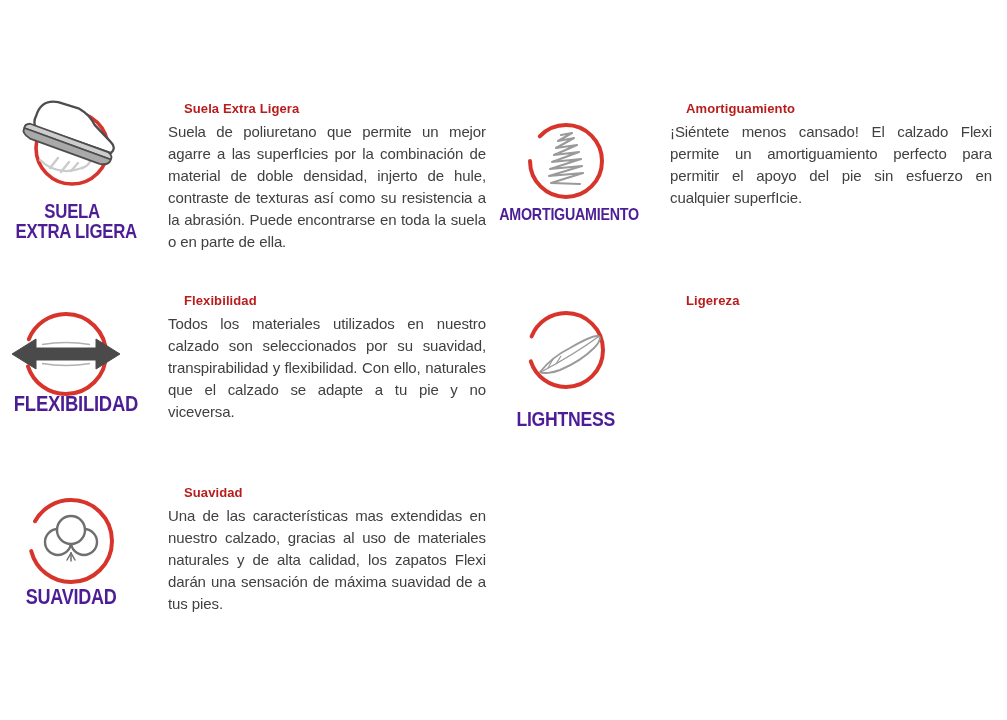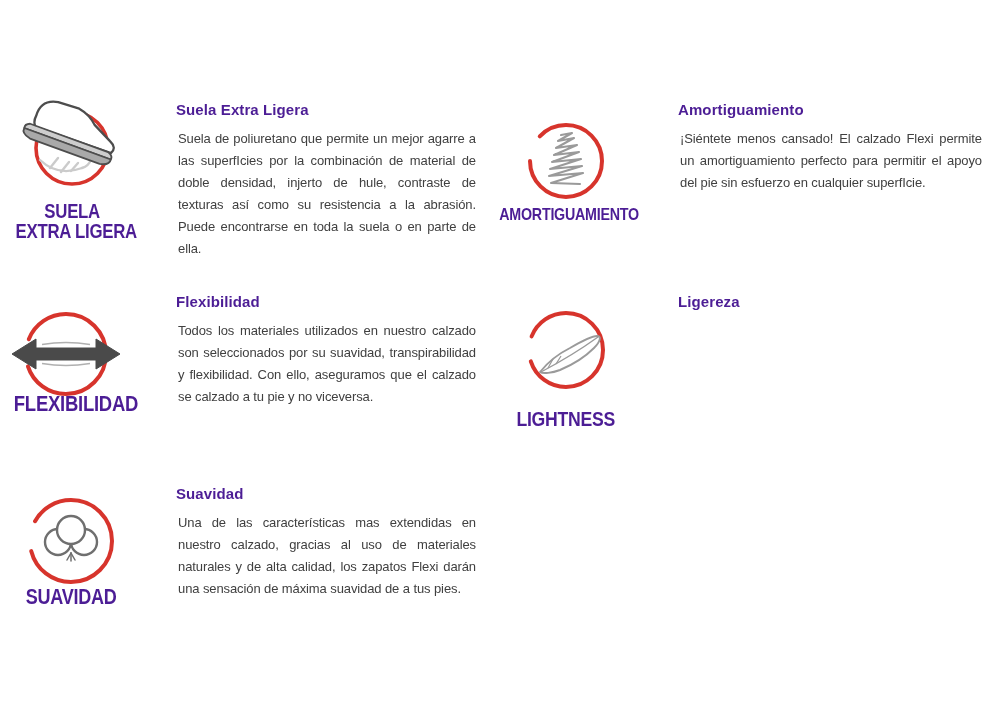--- a/index.html
+++ b/index.html
@@ -4,25 +4,25 @@
 <style>
   html,body{margin:0;padding:0;}
   body{
     width:1007px;height:720px;background:#ffffff;position:relative;
     font-family:"Liberation Sans", sans-serif;overflow:hidden;
     -webkit-font-smoothing:antialiased;
   }
   .abs{position:absolute;}
   .feature-text{position:absolute;}
   .feature-title{
-    margin:0 0 5px 8px;font-size:15px;font-weight:bold;color:#4c1d95;
+    margin:0 0 5px 16px;font-size:13px;font-weight:bold;color:#b91c1c;
     letter-spacing:.1px;
   }
   .feature-desc{
-    margin:10px;font-size:13px;line-height:22px;color:#404040;
+    margin:0;font-size:15px;line-height:22px;color:#404040;
     text-align:justify;letter-spacing:-0.1px;
   }
   .icon-caption{
     position:absolute;text-align:center;color:#4c1d95;font-weight:bold;
     line-height:1.0;
   }
   .caption-inner{
     display:inline-block;transform:scaleX(.84);transform-origin:50% 50%;
     white-space:nowrap;letter-spacing:-0.3px;
   }
@@ -78,21 +78,21 @@
     <path d="M 32,33.5 Q 56,29.5 80,33.5" fill="none" stroke="#b0b0b0" stroke-width="1.6"></path>
     <path d="M 32,52.5 Q 56,56.5 80,52.5" fill="none" stroke="#b0b0b0" stroke-width="1.6"></path>
     <path d="M 2,43 L 26,28 L 26,37 L 86,37 L 86,28 L 110,43 L 86,58 L 86,49 L 26,49 L 26,58 Z" fill="#4a4a4a" stroke="#4a4a4a" stroke-width="1" stroke-linejoin="round"></path>
   </svg>
 </div>
 <div class="icon-caption" style="left:2px;top:394px;width:130px;font-size:22px;">
   <div class="cap-line"><span class="caption-inner">FLEXIBILIDAD</span></div>
 </div>
 <div class="feature-text" style="left:168px;top:293px;width:318px;">
   <h3 class="feature-title">Flexibilidad</h3>
-  <p class="feature-desc">Todos los materiales utilizados en nuestro calzado son seleccionados por su suavidad, transpirabilidad y flexibilidad. Con ello, aseguramos que el calzado se calzado a tu pie y no viceversa.</p>
+  <p class="feature-desc">Todos los materiales utilizados en nuestro calzado son seleccionados por su suavidad, transpirabilidad y flexibilidad. Con ello, naturales que el calzado se adapte a tu pie y no viceversa.</p>
 </div>
 
 <div class="abs" style="left:526px;top:310px;width:80px;height:80px;">
   <svg width="80" height="80" viewBox="0 0 80 80">
     <circle cx="40" cy="40" r="37" fill="none" stroke="#d7342c" stroke-width="4" pathLength="100" stroke-dasharray="89 11" stroke-dashoffset="-56" stroke-linecap="round"></circle>
     <path d="M 14,62 C 22,52 32,44 44,38 C 56,31 66,26 71,26 C 76,26 74,32 68,38 C 58,48 46,55 34,60 C 26,63 17,64 14,62 Z" fill="#ffffff" stroke="#9a9a9a" stroke-width="1.9" stroke-linejoin="round"></path>
     <path d="M 15,62 C 34,52 54,40 72,27" fill="none" stroke="#9a9a9a" stroke-width="1.4"></path>
     <path d="M 22,58 L 27,49 M 30,54 L 35,46" fill="none" stroke="#9a9a9a" stroke-width="1.2"></path>
   </svg>
 </div>

